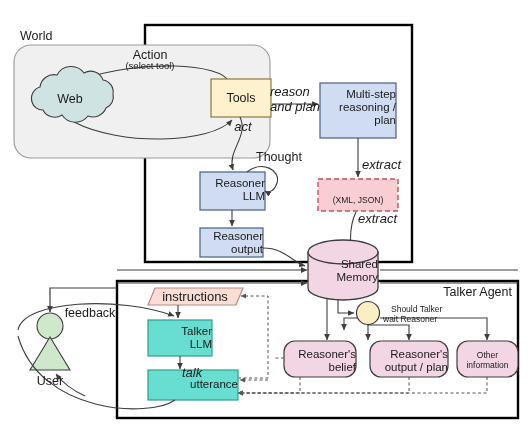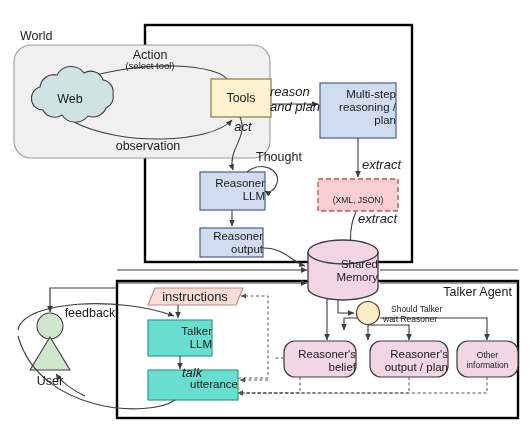--- a/index.html
+++ b/index.html
@@ -143,21 +143,20 @@
 
     <path d="M175,400 C150,418 40,414 18,336" fill="none" stroke="#3d3d3d" stroke-width="1.1"></path>
     <path d="M85,396 C72,390 62,382 56,374" fill="none" stroke="#3d3d3d" stroke-width="1.1" marker-end="url(#ah)"></path>
   </svg>
 
   <div class="lbl t13" style="left:412px;top:285px;width:100px;text-align:right;">Talker Agent</div>
   <div class="lbl t13" style="left:20px;top:29px;width:70px;text-align:left;">World</div>
 
   <div class="lbl t13" style="left:110px;top:48px;width:80px;">Action</div>
   <div class="lbl t10" style="left:110px;top:61px;width:80px;">(select tool)</div>
-  <div class="lbl t13" style="left:98px;top:139px;width:100px;">observation</div>
   <div class="lbl t11 ital" style="left:228px;top:120px;width:30px;">act</div>
   <div class="lbl t13" style="left:42px;top:92px;width:56px;">Web</div>
   <div class="lbl t13" style="left:211px;top:91px;width:60px;">Tools</div>
 
   <div class="lbl t11 ital" style="left:270px;top:85px;width:52px;text-align:left;">reason
 and plan</div>
   <div class="lbl t13" style="left:256px;top:150px;width:70px;text-align:left;">Thought</div>
   <div class="lbl t12" style="left:320px;top:88px;width:76px;">Multi-step
 reasoning /
 plan</div>

